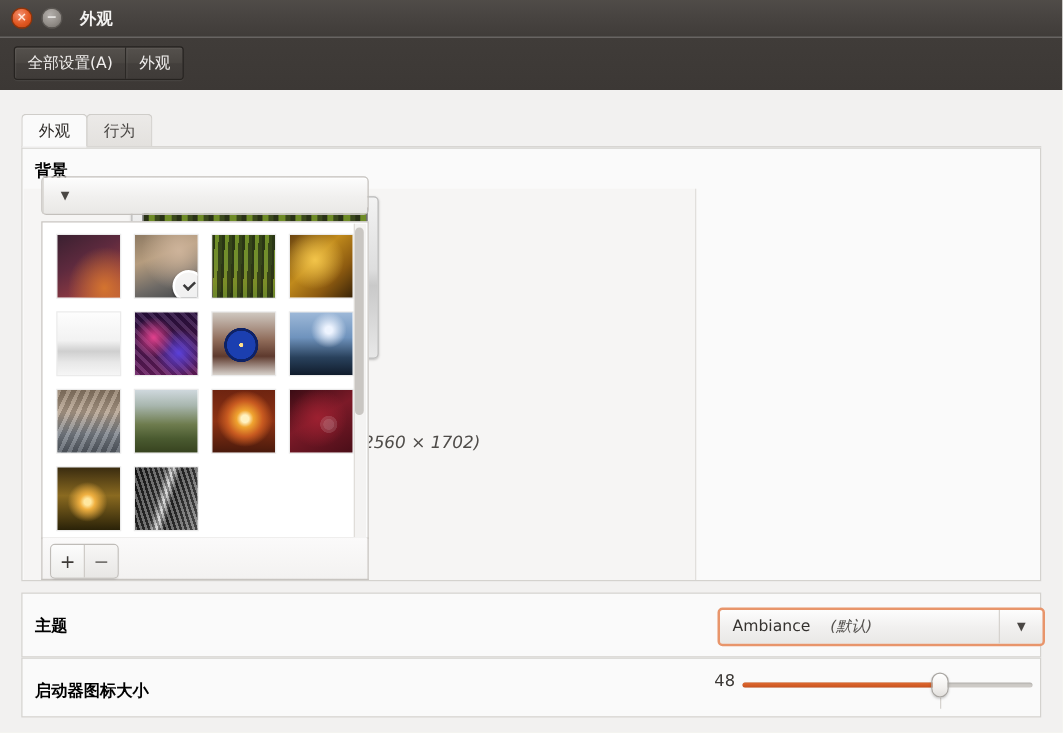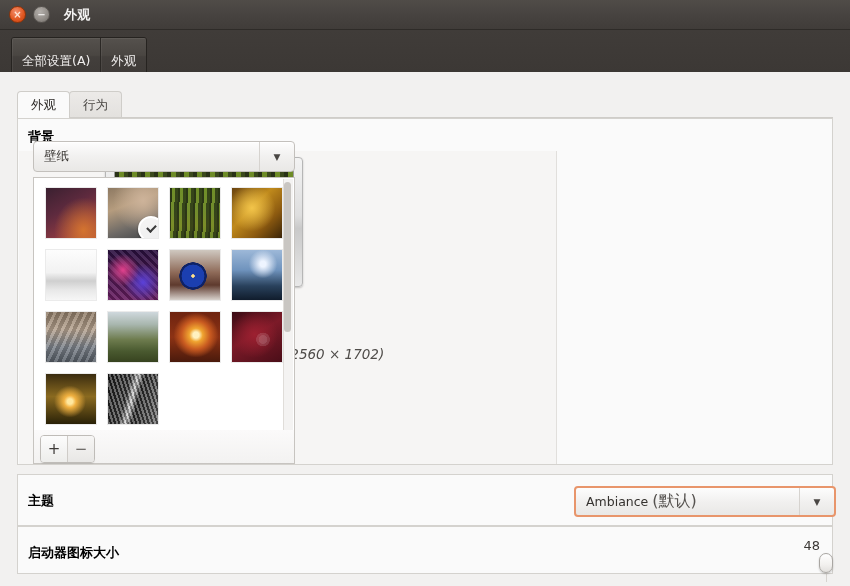--- a/index.html
+++ b/index.html
@@ -63,21 +63,21 @@
     display: flex;
     border: 1px solid #262320;
     border-radius: 3px;
     overflow: hidden;
     box-shadow: 0 1px 0 rgba(255,255,255,0.05);
   }
   .segbtn {
     background: linear-gradient(to bottom, #55514d 0%, #4a4642 48%, #433f3c 52%, #3f3b38 100%);
     color: #f1efee;
     font-size: 12.5px;
-    padding: 15px 10px 6px 10px;
+    padding: 4px 10px 6px 10px;
     line-height: 15px;
     border-right: 1px solid #2b2825;
     box-shadow: inset 1px 1px 0 rgba(255,255,255,0.06);
     white-space: nowrap;
   }
   .segbtn:last-child { border-right: none; }
 
   
   .content {
     position: absolute; left: 0; top: 72px;
@@ -347,27 +347,27 @@
   .theme-combo {
     position: absolute; left: 556px; top: 11px;
     width: 262px; height: 31px;
     background: linear-gradient(to bottom, #fdfdfd 0%, #f1f0ef 52%, #e9e8e6 100%);
     border: 2px solid #e8956b;
     border-radius: 4px;
     box-sizing: border-box;
     display: flex; align-items: center;
   }
   .theme-combo .combo-label { font-size: 12.5px; }
-  .theme-default { font-size: 16px; color: #55524f; margin-left: 4px; }
+  .theme-default { font-style: italic; font-size: 12px; color: #55524f; margin-left: 16px; }
 
   
   .slider-wrap {
     position: absolute; left: 546px; top: 11px;
     width: 262px; height: 26px;
-    display: flex; align-items: flex-end; flex-direction: column;
+    display: flex; align-items: flex-start;
   }
   .slider-value {
     font-size: 13px; color: #3b3835;
     width: 24px; text-align: right;
     margin-right: 6px;
   }
   .slider {
     position: relative;
     flex: 1; height: 20px;
   }
@@ -457,21 +457,20 @@
                 <div class="leaf" style="left:67%; top:72%; width:13px; height:7px; transform:rotate(-8deg);"></div>
               </div>
               <div class="monitor-led"></div>
             </div>
           </div>
         </div>
         <div class="preview-caption">Empty Space (2560 × 1702)</div>
       </div>
 
       <div class="combo" style="left:15px; top:22px; position:absolute; width:262px;">
-        <div class="combo-label">壁纸</div>
         <div class="combo-arrow">▼</div>
       </div>
 
       <div class="wall-list" style="left:15px; top:58px; position:absolute; width:262px; height:254px;">
         <div class="wall-grid" id="wall-grid">
             <div class="thumb" style="background: radial-gradient(at 75% 85%, rgb(212, 116, 47) 0%, rgba(212, 116, 47, 0) 55%), linear-gradient(150deg, rgb(58, 32, 48) 0%, rgb(94, 42, 62) 40%, rgb(142, 58, 66) 75%, rgb(180, 84, 58) 100%);"></div>
             <div class="thumb" style="background: radial-gradient(at 70% 25%, rgb(205, 179, 154) 0%, rgba(205, 179, 154, 0) 60%), linear-gradient(160deg, rgb(142, 122, 99) 0%, rgb(181, 156, 126) 35%, rgb(110, 106, 102) 70%, rgb(63, 67, 70) 100%);">
               <div class="badge"></div>
             </div>
             <div class="thumb" style="background: repeating-linear-gradient(92deg, rgba(40, 52, 20, 0.9) 0px, rgba(40, 52, 20, 0.9) 2px, rgba(124, 158, 44, 0.8) 2px, rgba(124, 158, 44, 0.8) 5px, rgba(52, 68, 24, 0.9) 5px, rgba(52, 68, 24, 0.9) 8px), linear-gradient(rgb(60, 80, 24) 0%, rgb(75, 74, 50) 45%, rgb(122, 74, 24) 75%, rgb(42, 42, 30) 100%);"></div>

